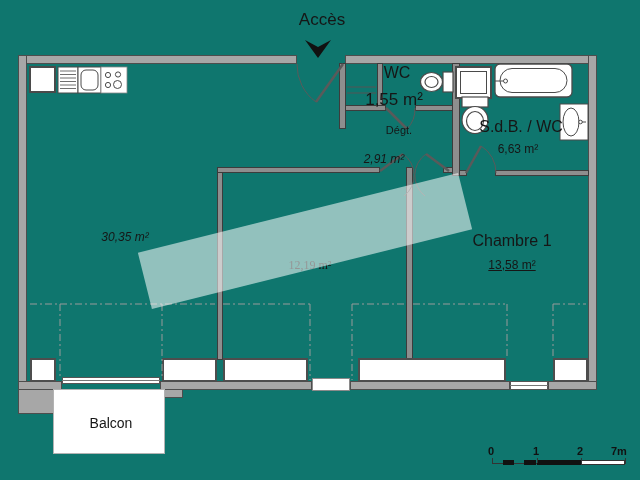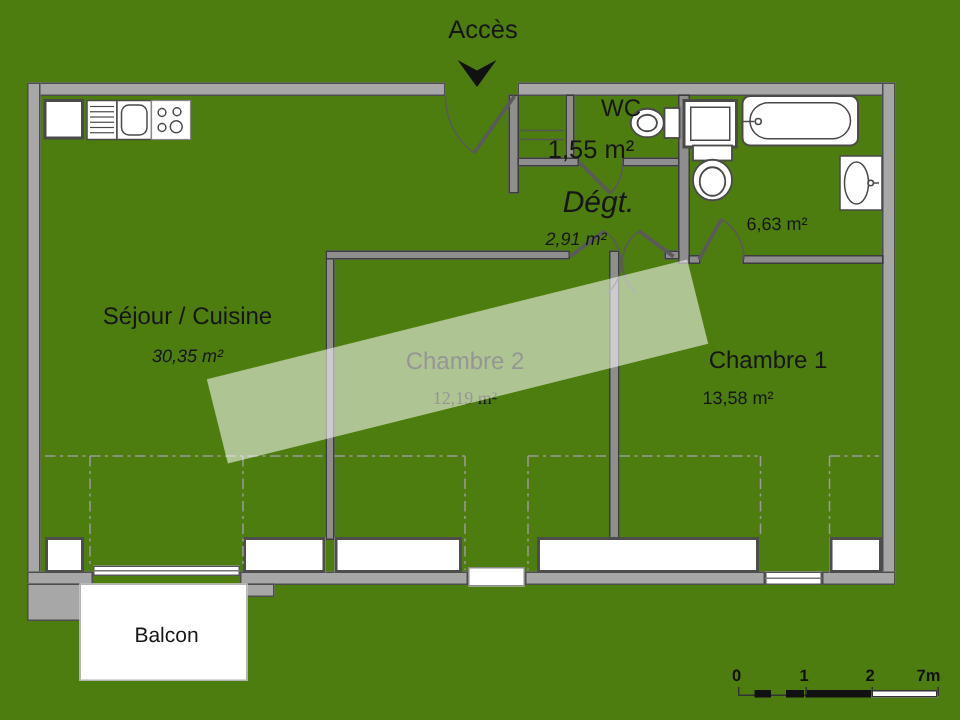--- a/index.html
+++ b/index.html
@@ -1,16 +1,16 @@
 <!DOCTYPE html>
 <html><head>
 <meta charset="utf-8">
 <style>
   html,body{margin:0;padding:0;background:#fff;}
-  #plan{position:relative;width:640px;height:480px;background:#4d7c0f;overflow:hidden;
+  #plan{position:relative;width:640px;height:480px;background:#0f766e;overflow:hidden;
         font-family:"Liberation Sans",sans-serif;}
   .w  {position:absolute;background:#a7a7a7;border:1px solid #4d4d4d;box-sizing:border-box;}
   .p  {position:absolute;background:#8e8e8e;border:1px solid #3c3c3c;box-sizing:border-box;}
   .sill{position:absolute;background:#fff;border:2px solid #4d4d4d;box-sizing:border-box;}
   .win {position:absolute;background:#fff;border:1px solid #555;box-sizing:border-box;}
   .lbl{position:absolute;transform:translateX(-50%);color:#161616;white-space:nowrap;}
   .rname{font-size:16px;}
   .rarea{font-size:12px;}
   .small{font-size:17px;}
   svg{position:absolute;left:0;top:0;}
@@ -153,35 +153,34 @@
         <rect x="560" y="104" width="28" height="36"></rect>
         <ellipse cx="571" cy="122" rx="8" ry="14"></ellipse>
         <line x1="579" y1="122" x2="586" y2="122"></line>
         <circle cx="580.5" cy="122" r="1.8"></circle>
       </g>
     </g>
   </svg>
 
   <div class="lbl" style="left:322px;top:10px;font-size:17px;">Accès</div>
 
-  <div class="lbl rname" style="left:125px;top:203px;">Séjour / Cuisine</div>
   <div class="lbl rarea" style="left:125px;top:230px;font-style:italic;">30,35 m²</div>
 
-  <div class="lbl rname" style="left:310px;top:233px;">Chambre 2</div>
   <div class="lbl rarea" style="left:310px;top:258px;font-family:Liberation Serif, serif;">12,19 m²</div>
 
   <div class="lbl rname" style="left:512px;top:232px;text-align:right;">Chambre 1</div>
-  <div class="lbl rarea" style="left:492px;top:258px;">13,58 m²</div>
-
-  <div class="lbl rname" style="left:397px;top:64px;margin-left:17px;">WC</div>
+  <div class="lbl rarea" style="left:512px;top:258px;text-decoration:underline;">13,58 m²</div>
+
+  <div class="lbl rname" style="left:397px;top:64px;">WC</div>
   <div class="lbl small" style="left:394px;top:90px;">1,55 m²</div>
 
-  <div class="lbl" style="left:399px;top:124px;font-size:20px;font-style:italic;">Dégt.</div>
+  <div class="lbl" style="left:399px;top:124px;font-size:11px;">Dégt.</div>
   <div class="lbl rarea" style="left:384px;top:152px;font-style:italic;">2,91 m²</div>
 
+  <div class="lbl rname" style="left:521px;top:118px;">S.d.B. / WC</div>
   <div class="lbl rarea" style="left:518px;top:142px;">6,63 m²</div>
 
   <div class="lbl" style="left:111px;top:415px;font-size:14px;">Balcon</div>
 
   <div class="fade" style="left:140px;top:212px;width:330px;height:58px;transform:rotate(-14deg);"></div>
 
 
   <div>
     <div class="sc" style="left:488px;top:445px;">0</div>
     <div class="sc" style="left:533px;top:445px;">1</div>

